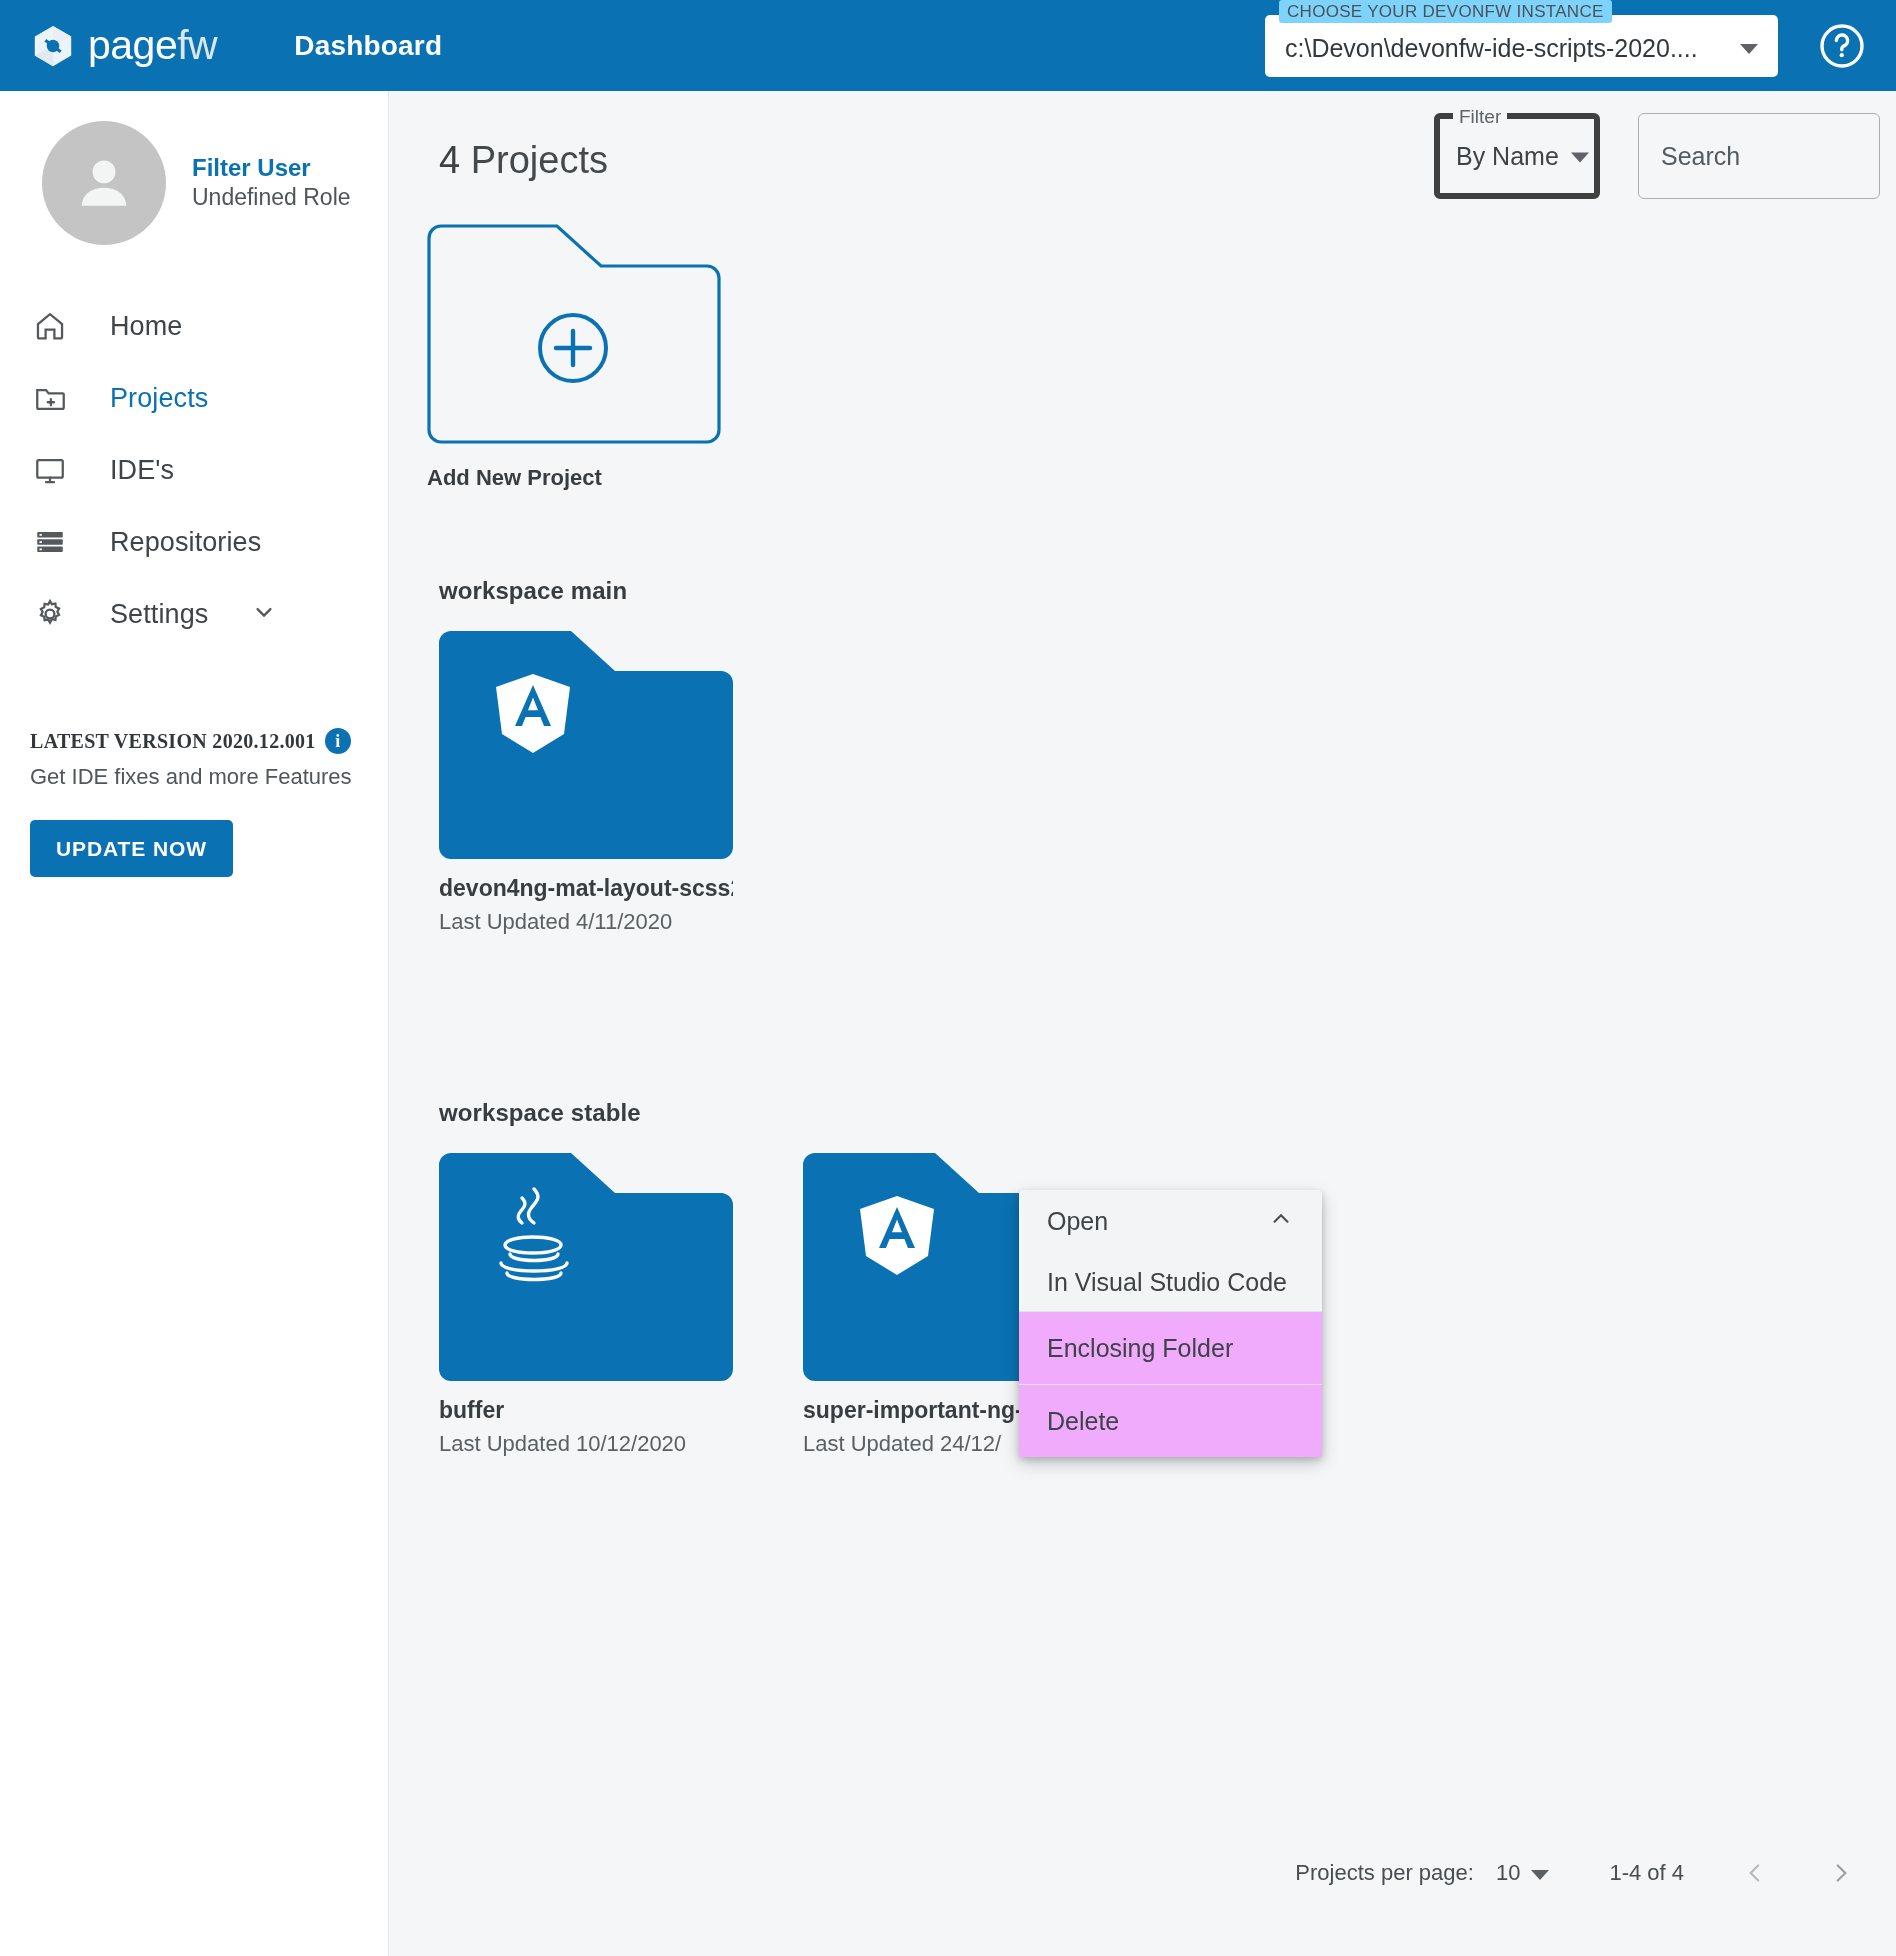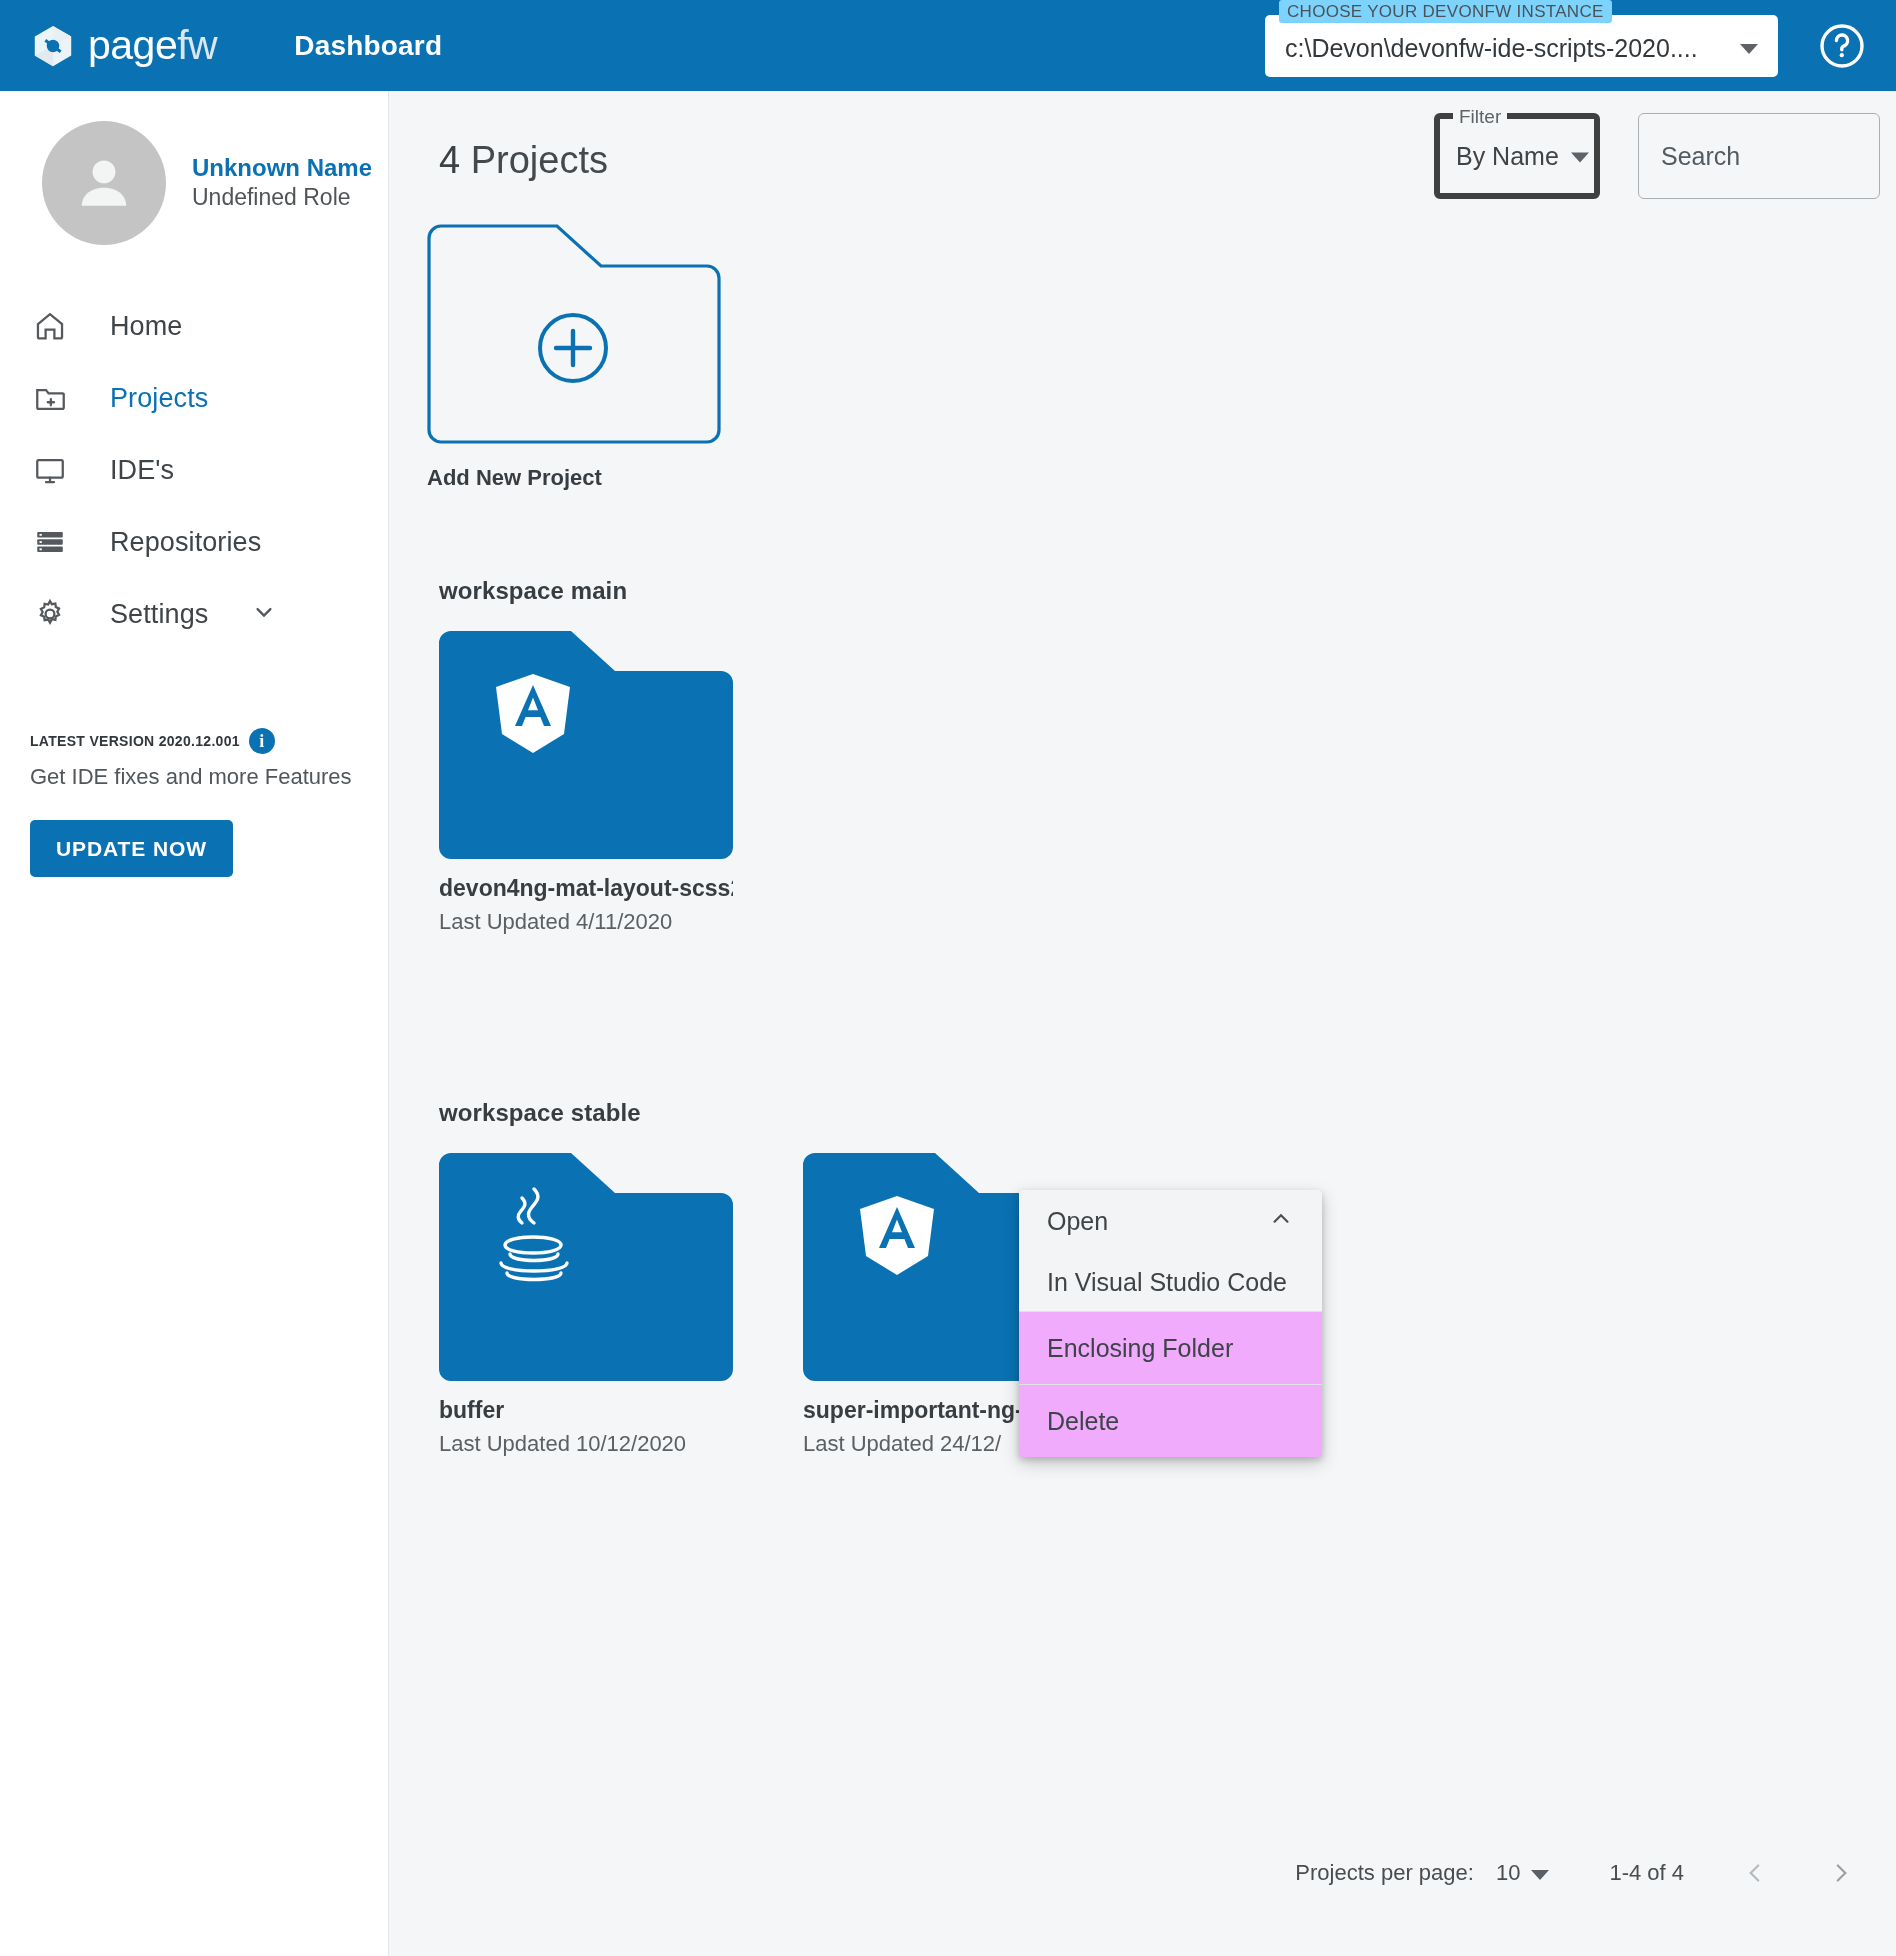--- a/index.html
+++ b/index.html
@@ -80,21 +80,21 @@
   }
   .nav-label {
     margin-left:38px; font-size:27px; color:#3f4448; letter-spacing:0.1px;
   }
   .nav-item.active .nav-label { color:#0a72b2; }
   .nav-chevron { position:absolute; right:110px; top:50%; transform:translateY(-50%); }
 
   .version-block { margin-top:78px; padding-left:30px; }
   .version-line { display:flex; align-items:center; }
   .version-title {
-    font-size:14px; font-weight:700; color:#32373b; letter-spacing:0.3px;
+    font-size:20px; font-weight:700; color:#32373b; letter-spacing:0.3px;font-family:Liberation Serif, serif;
   }
   .info-badge {
     width:26px; height:26px; border-radius:50%; background:#0a72b2;
     color:#ffffff; font-size:18px; font-weight:700; display:flex;
     align-items:center; justify-content:center; margin-left:9px;
     font-family:"Liberation Serif", serif;
   }
   .version-sub { font-size:22px; color:#50565a; margin-top:10px; }
   .update-btn {
     margin-top:30px; display:inline-flex; align-items:center;
@@ -218,21 +218,21 @@
 <div class="sidebar">
 
   <div class="profile">
     <div class="avatar">
       <svg width="74" height="74" viewBox="0 0 24 24">
         <circle cx="12" cy="8.4" r="3.7" fill="#f3f4f4"></circle>
         <path d="M4.8 19.4c0-3.7 3.2-5.9 7.2-5.9s7.2 2.2 7.2 5.9z" fill="#f3f4f4"></path>
       </svg>
     </div>
     <div class="profile-text">
-      <div class="profile-name">Unknown Name</div>
+      <div class="profile-name">Filter User</div>
       <div class="profile-role">Undefined Role</div>
     </div>
   </div>
 
   <div class="nav">
 
     <div class="nav-item">
       <span class="nav-icon">
         <svg width="34" height="34" viewBox="0 0 24 24" fill="none" stroke="#55595d" stroke-width="1.6">
           <path d="M3.5 10.6 12 3.7l8.5 6.9V20a.8.8 0 0 1-.8.8h-4.6v-6.3H8.9v6.3H4.3a.8.8 0 0 1-.8-.8z"></path>

